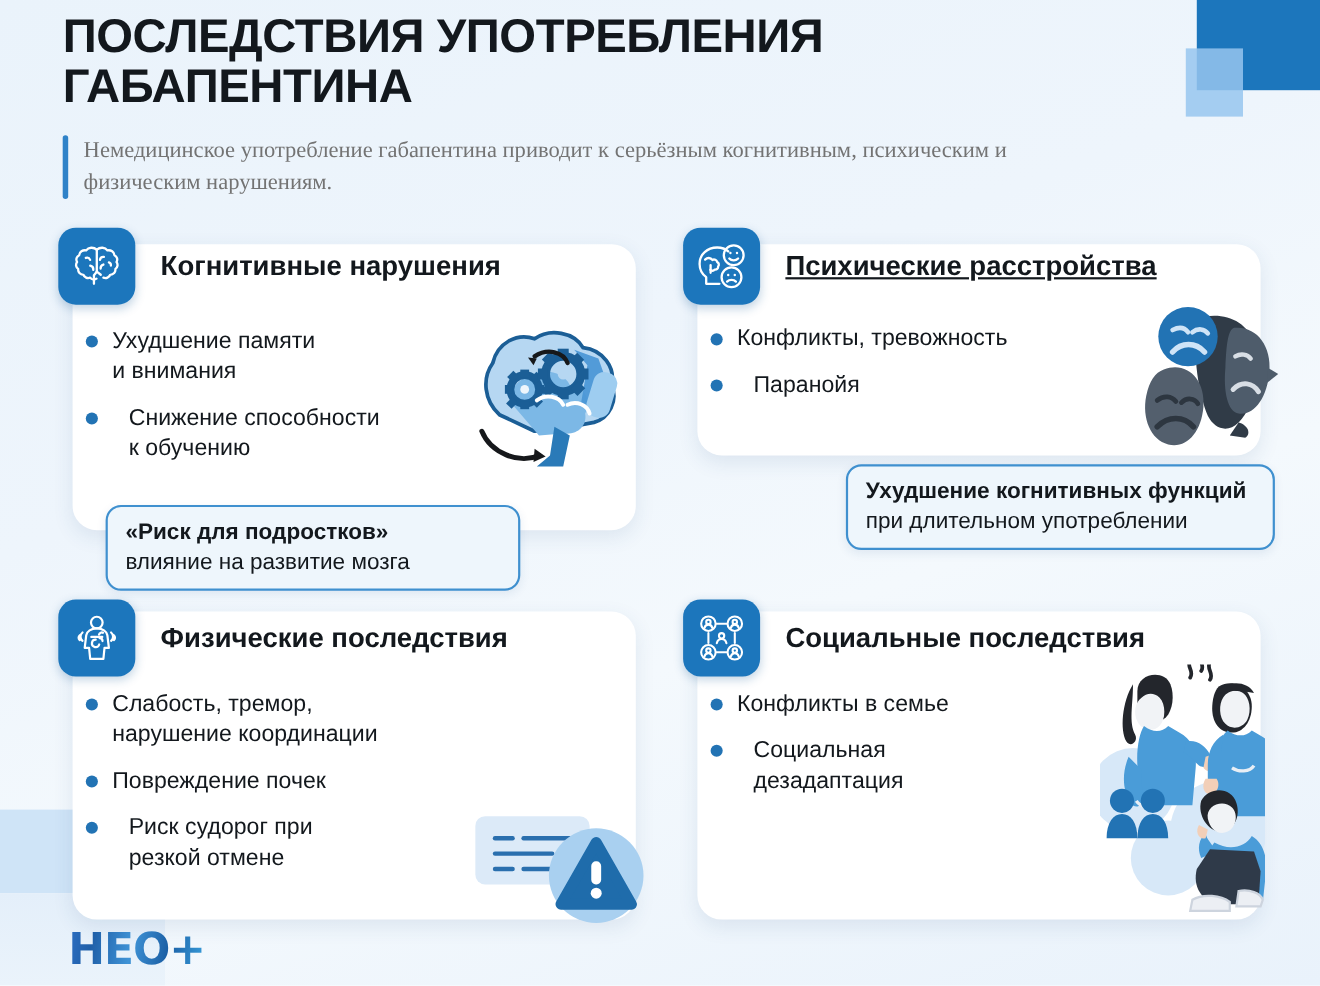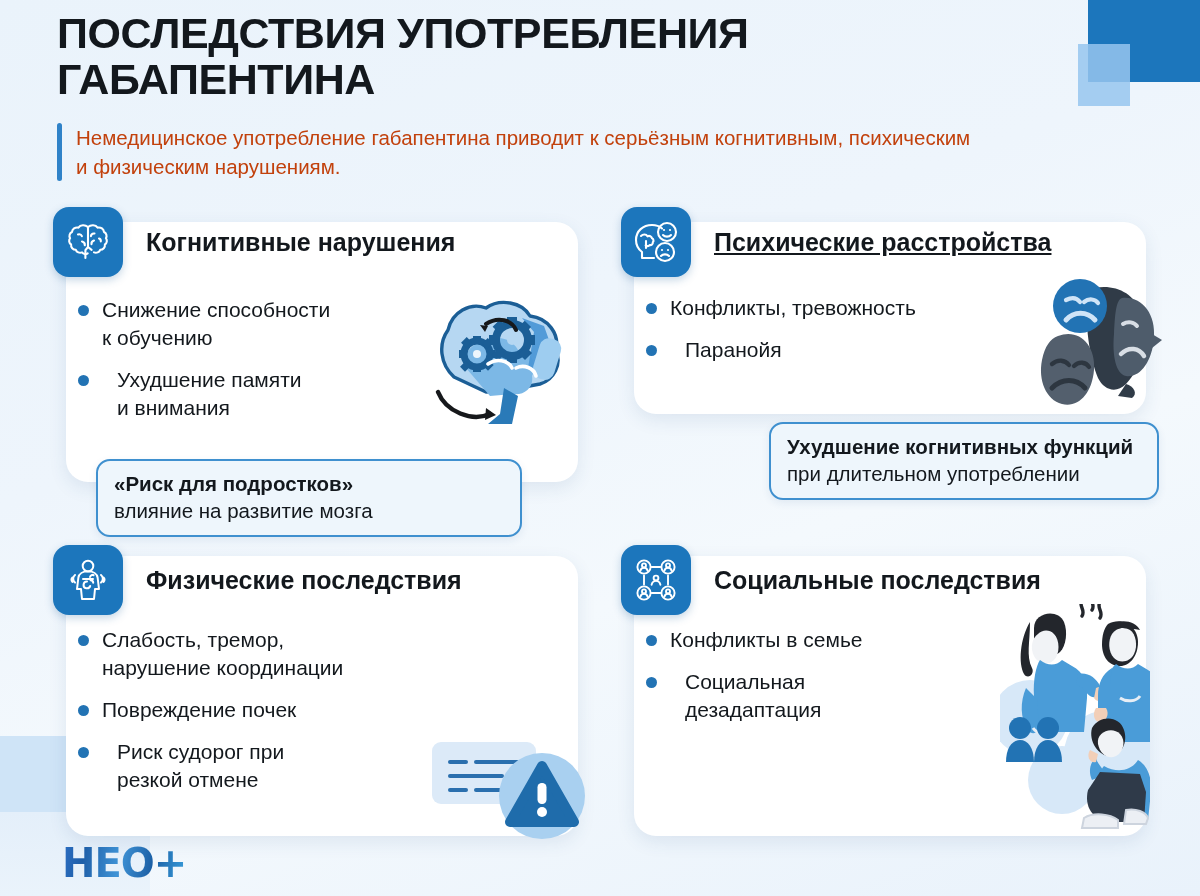--- a/index.html
+++ b/index.html
@@ -63,22 +63,23 @@
   }
   .subtitle-bar {
     width: 5px;
     background: #2f82c8;
     border-radius: 3px;
     flex: 0 0 5px;
   }
   .subtitle {
     font-size: 20.5px;
     line-height: 1.42;
-    color: #c2410c;
+    color: #737373;
     font-weight: 400;
+    font-family: Liberation Serif, serif;
   }
 
   
   .card {
     position: absolute;
     background: #ffffff;
     border-radius: 22px;
     box-shadow: 0 6px 18px rgba(35,80,130,0.10);
   }
   .card-a { left: 66px;  top: 222px; width: 512px; height: 260px; }
@@ -143,21 +144,21 @@
 
   
   .callout {
     position: absolute;
     background: #eef6fc;
     border: 2px solid #3f90cf;
     border-radius: 14px;
     padding: 9px 16px 11px 16px;
     box-shadow: 0 3px 9px rgba(35,80,130,0.09);
   }
-  .callout-a { left: 96px;  top: 459px; width: 426px; }
+  .callout-a { left: 96px;  top: 459px; width: 377px; }
   .callout-b { left: 769px; top: 422px; width: 390px; }
   .callout p {
     font-size: 20.5px;
     line-height: 1.32;
     color: #13181d;
     white-space: pre-line;
   }
   .callout b { font-weight: 700; margin-top: 30px; }
 
   
@@ -255,27 +256,27 @@
     <path d="M22 120 C30 140 56 150 74 142" fill="none" stroke="#16181b" stroke-width="4.5" stroke-linecap="round"></path>
     <path d="M70 136 l10 7 l-11 5 z" fill="#16181b"></path>
     <path d="M72 92 C80 86 92 88 96 96" fill="none" stroke="#ffffff" stroke-width="3.6" stroke-linecap="round"></path>
     <path d="M100 96 C108 92 118 96 120 104" fill="none" stroke="#ffffff" stroke-width="3.6" stroke-linecap="round"></path>
   </svg>
 </div>
 
 <div class="bullets bl-a">
   <div class="bullet">
     <span class="dot"></span>
+    <span class="bullet-text">Ухудшение памяти
+и внимания</span>
+  </div>
+  <div class="bullet">
+    <span class="dot"></span>
     <span class="bullet-text">Снижение способности
 к обучению</span>
-  </div>
-  <div class="bullet">
-    <span class="dot"></span>
-    <span class="bullet-text">Ухудшение памяти
-и внимания</span>
   </div>
 </div>
 
 <div class="callout callout-a">
   <p><b>«Риск для подростков»</b><br><span>влияние на развитие мозга</span></p>
 </div>
 
 <div class="card card-b"></div>
 
 <div class="icon-tile tile-b">

